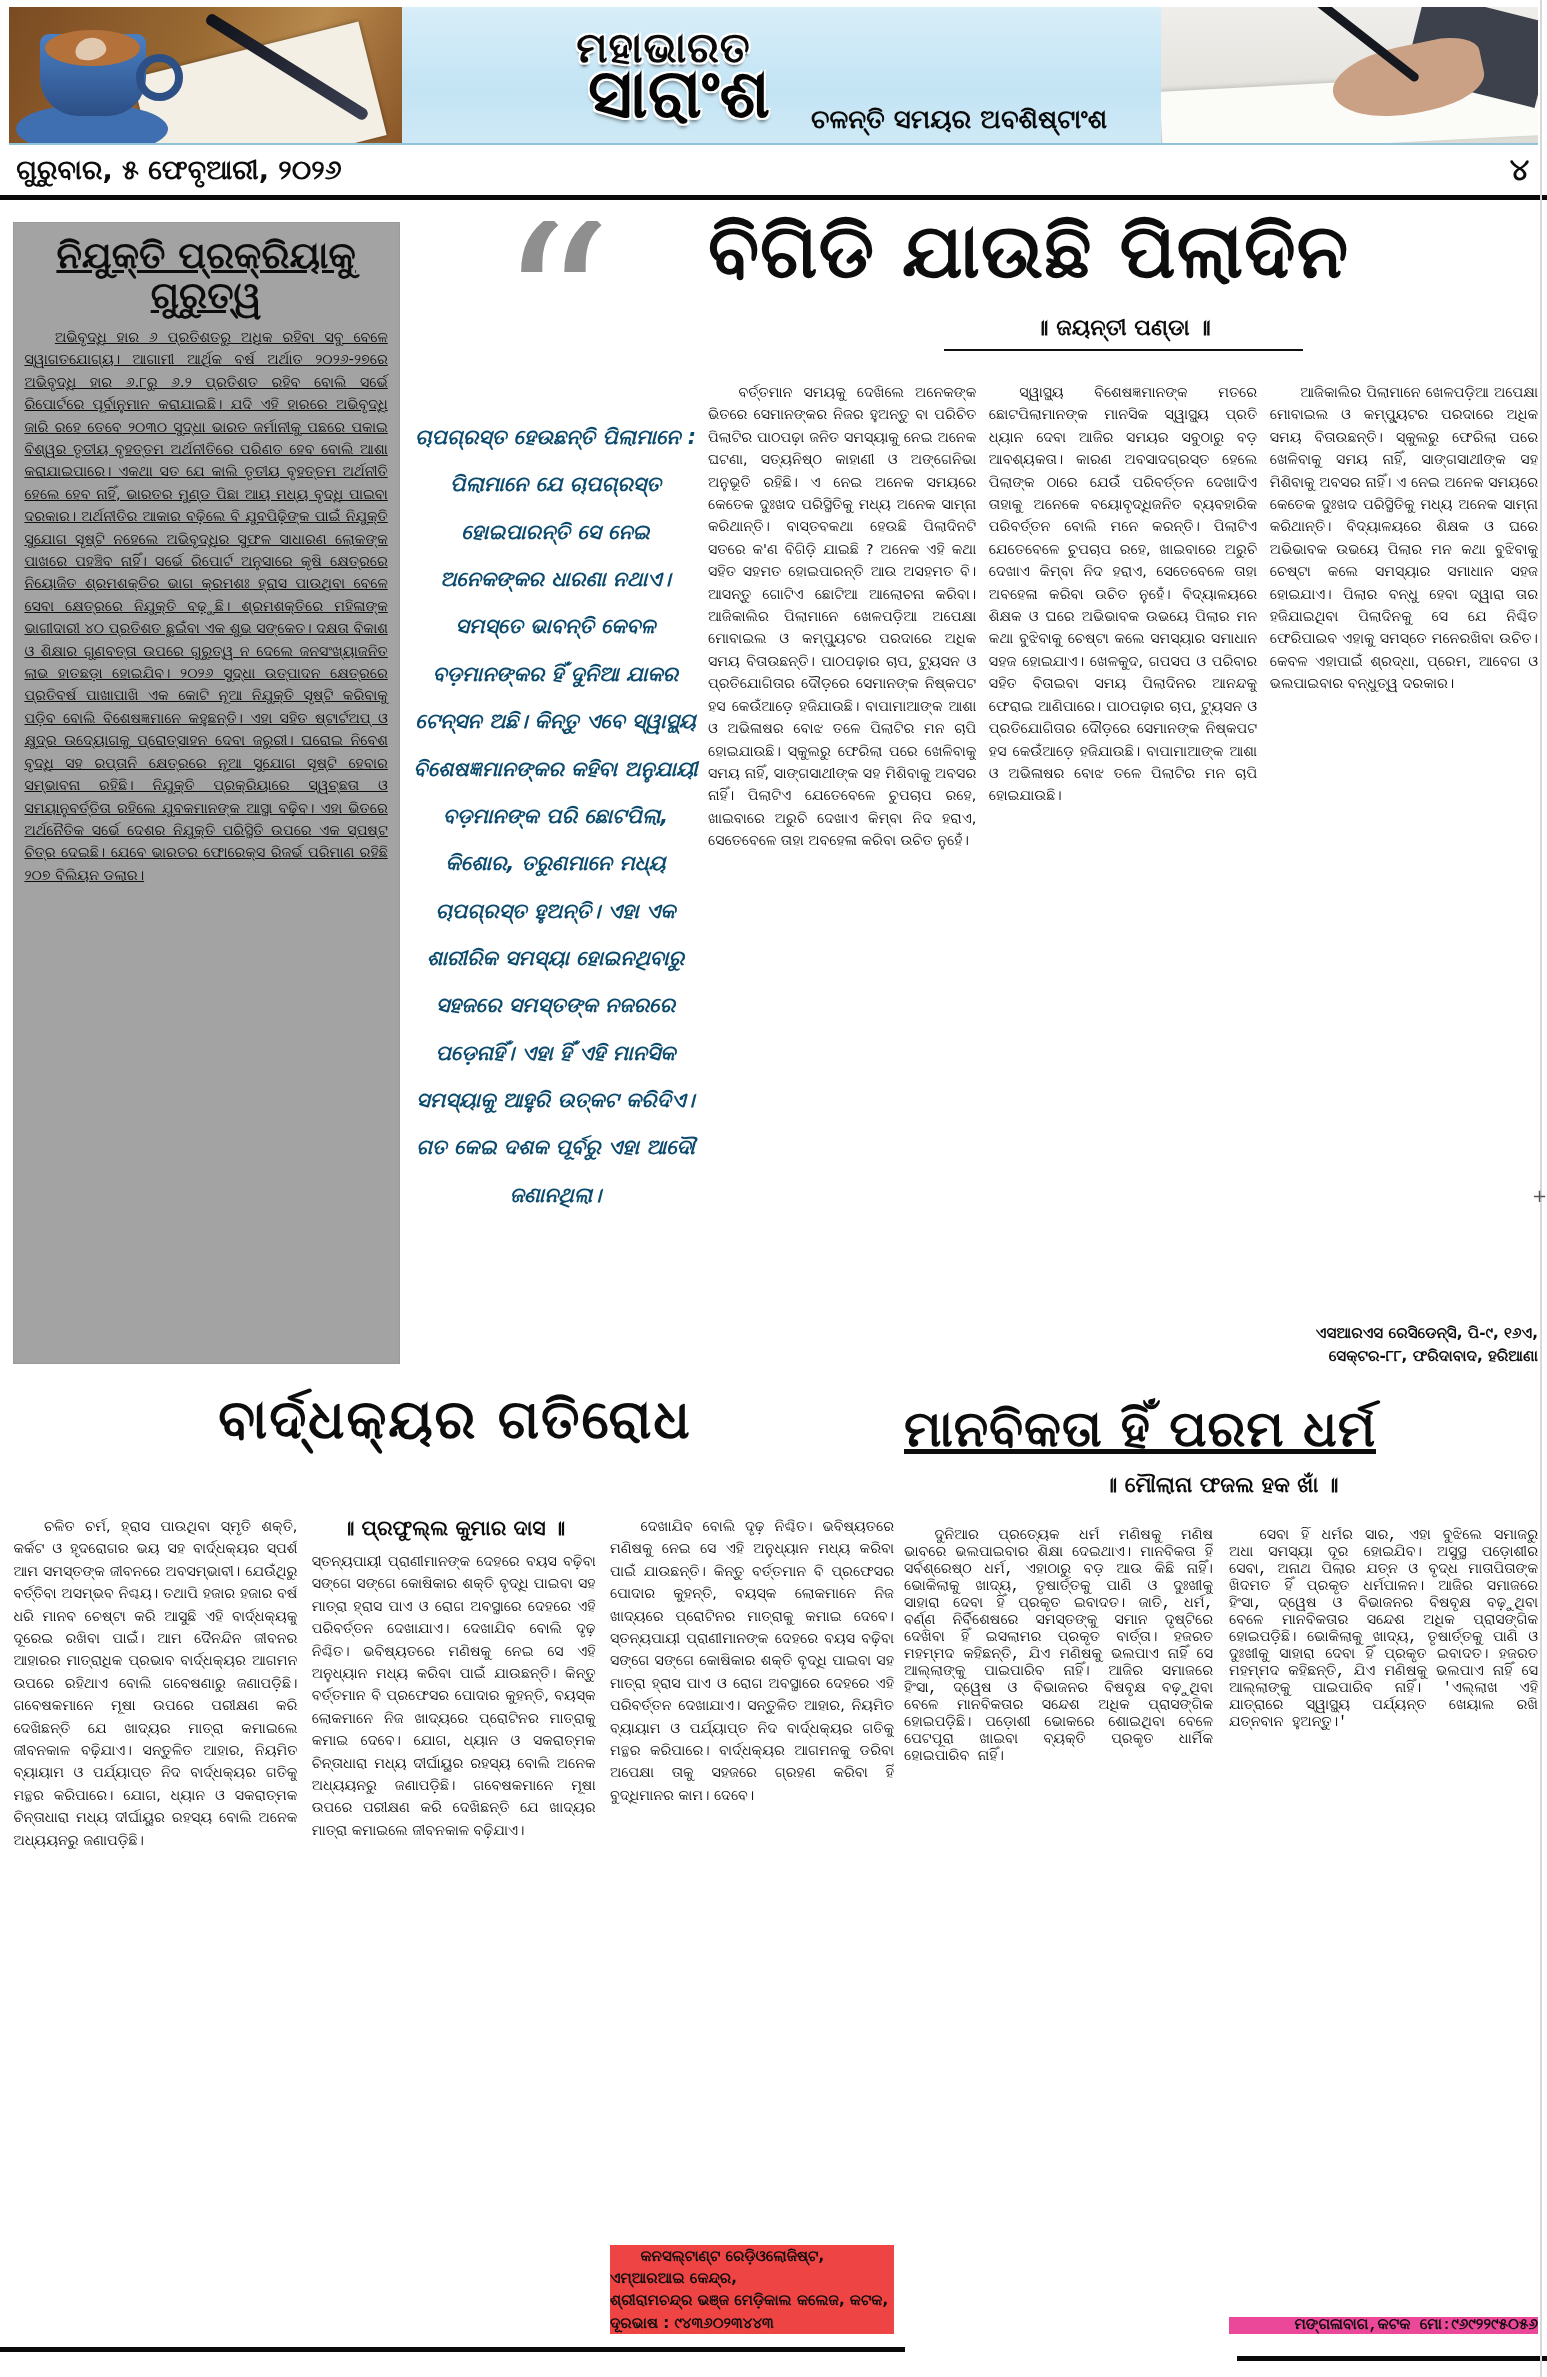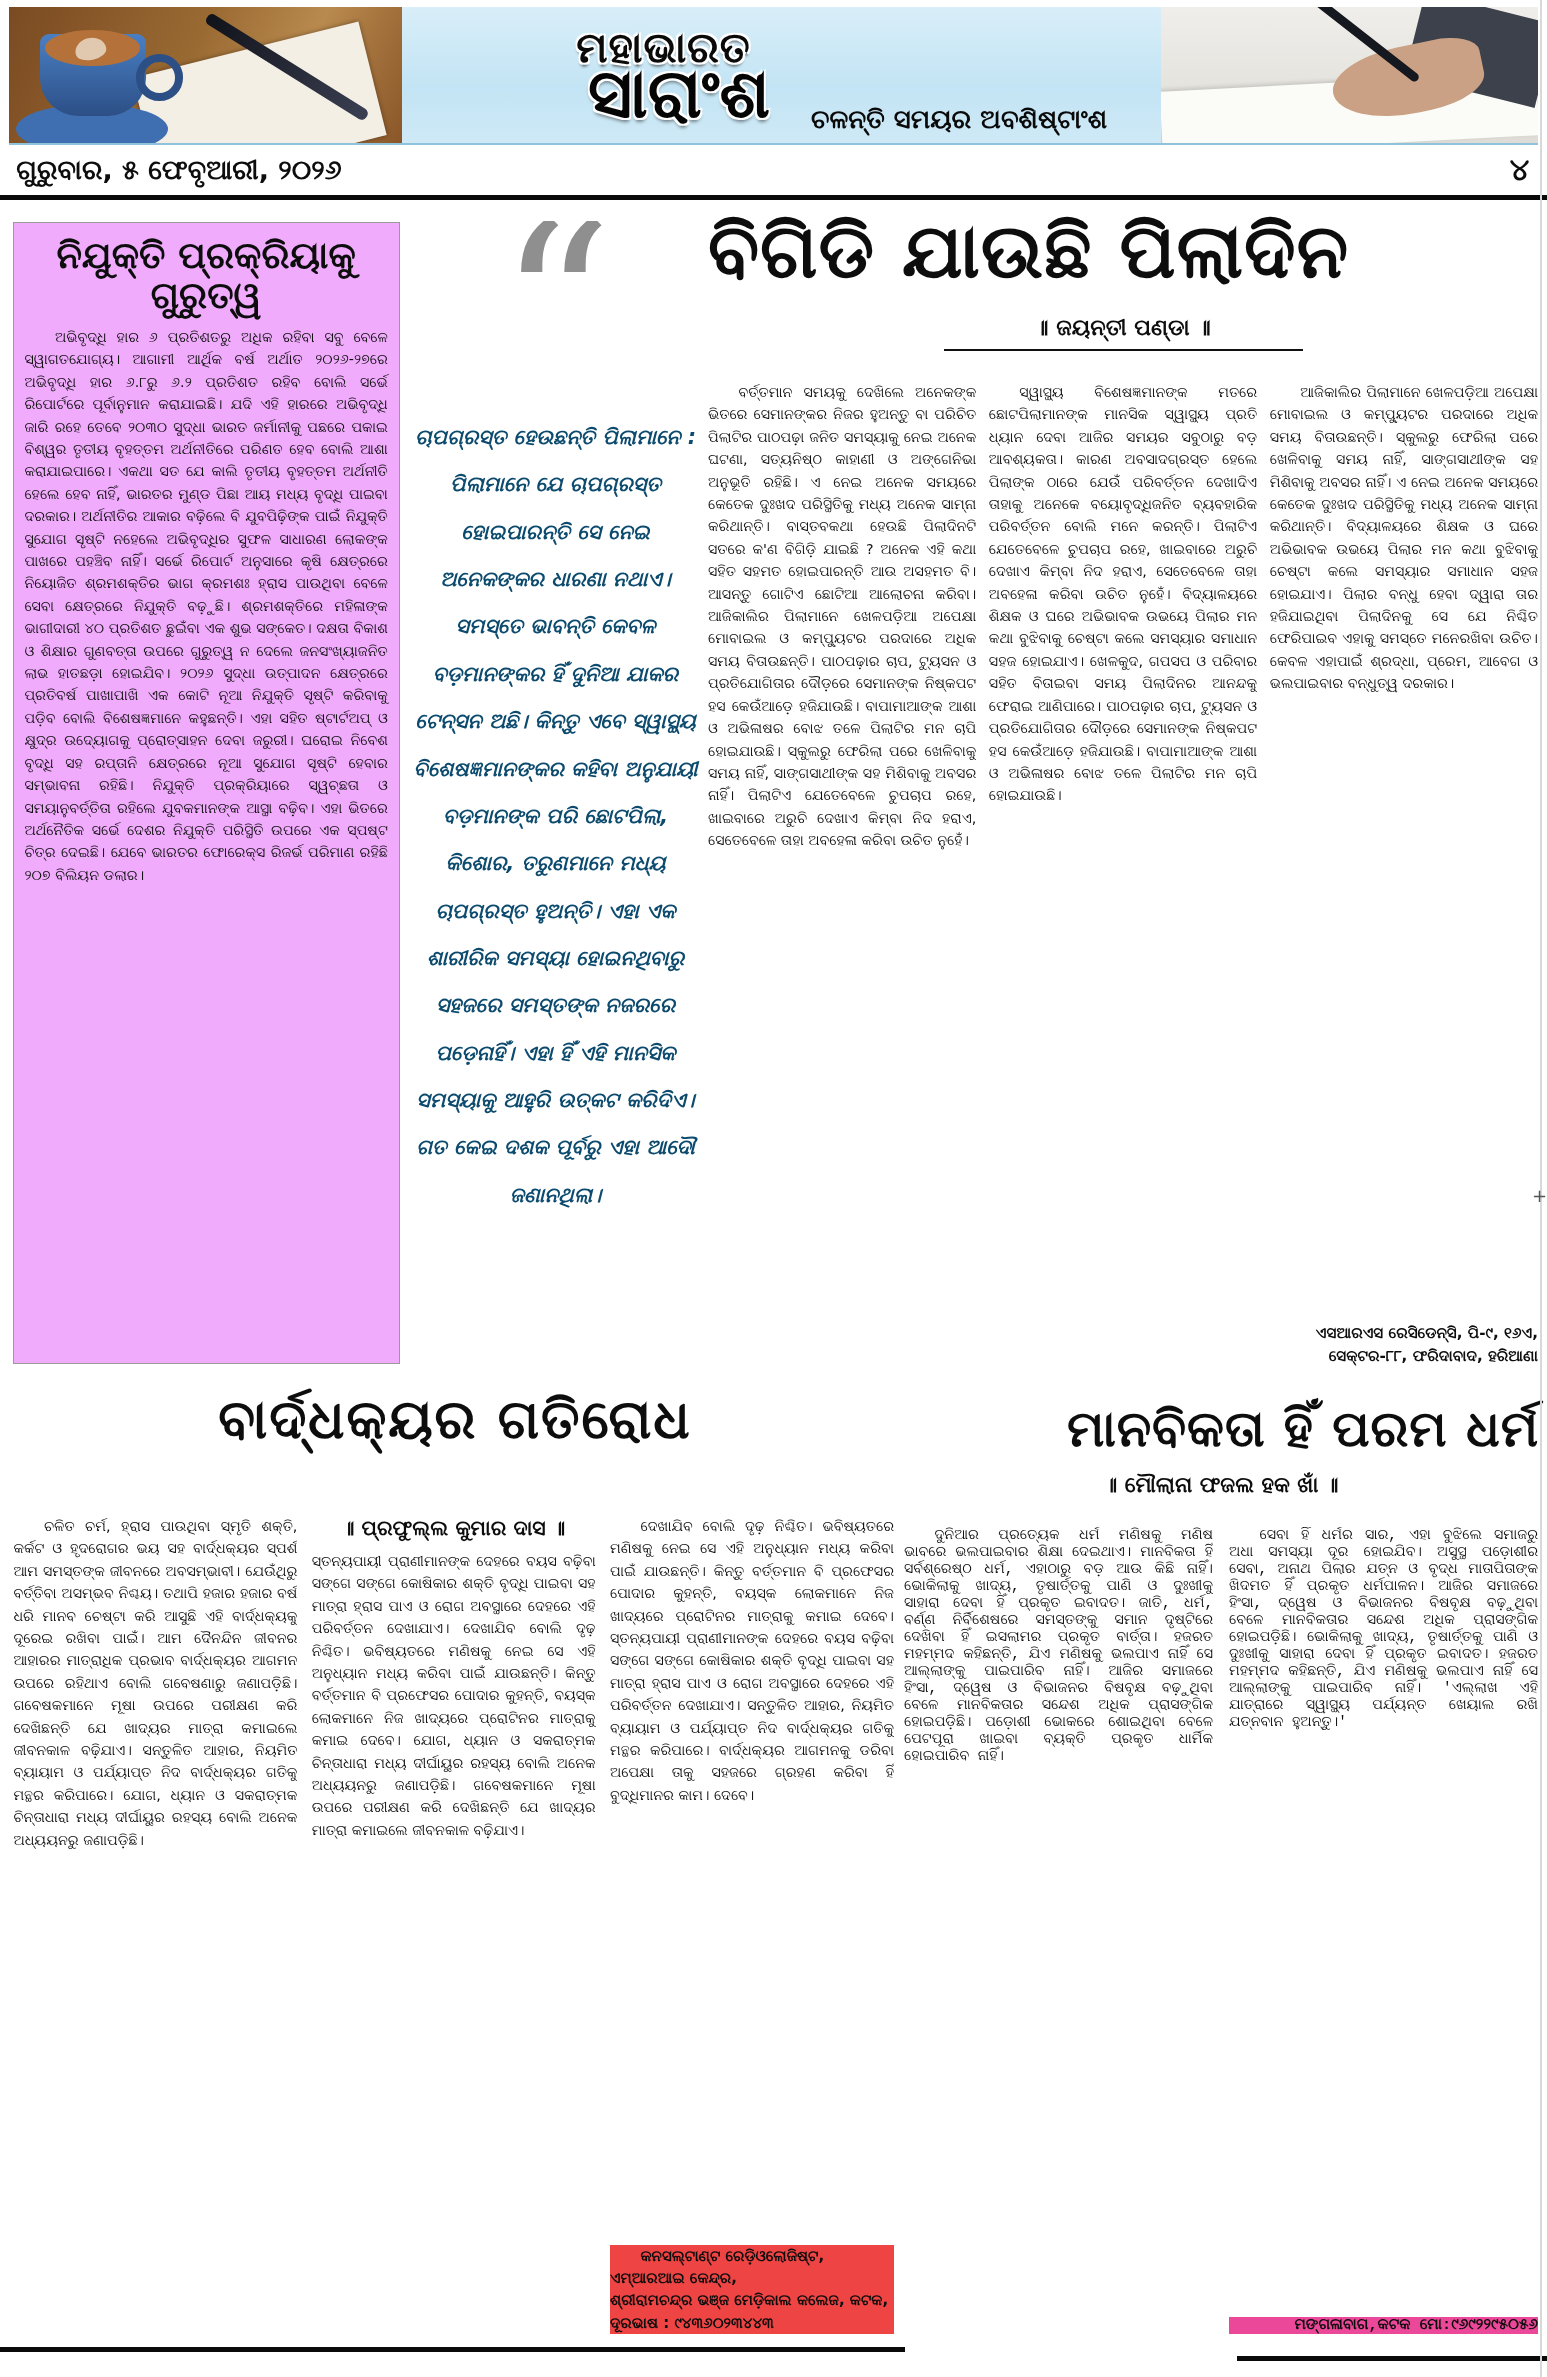--- a/index.html
+++ b/index.html
@@ -29,21 +29,21 @@
   .section-title{position:absolute;left:549px;top:47px;width:242px;text-align:center;
           font-size:68px;font-weight:700;color:#050505;
           text-shadow:-1.8px -1.8px 0 #fff,1.8px -1.8px 0 #fff,-1.8px 1.8px 0 #fff,1.8px 1.8px 0 #fff,0 3.6px 3.6px rgba(0,0,0,.45);}
   .section-sub{position:absolute;left:802px;top:97px;width:377px;font-size:26px;font-weight:700;color:#0a0a0a;}
   
   .dateline{position:absolute;left:12.6px;top:152px;width:1522px;height:39px;}
   .date-txt{position:absolute;left:3.6px;top:1.8px;font-size:27px;font-weight:700;}
   .page-num{position:absolute;right:5.4px;top:0px;font-size:30.5px;font-weight:700;}
   .rule-top{position:absolute;left:0px;top:195px;width:1547px;height:4.5px;background:#0a0a0a;}
   
-  .boxart{position:absolute;left:12.6px;top:222px;width:387px;height:1142px;background:#f0abfc;border:1.8px solid #9a9a9a;box-sizing:border-box;overflow:hidden;}
+  .boxart{position:absolute;left:12.6px;top:222px;width:387px;height:1142px;background:#a3a3a3;border:1.8px solid #9a9a9a;box-sizing:border-box;overflow:hidden;text-decoration:underline;}
   .boxart h2{margin:12.6px 7.2px 9px 7.2px;text-align:center;font-size:37px;font-weight:700;line-height:1.1;}
   .boxart .body{margin:5.4px 10.8px;font-size:14.3px;line-height:22.4px;text-align:justify;text-indent:30.5px;}
   
   .quotecol{position:absolute;left:411px;top:221px;width:289px;height:1144px;overflow:hidden;text-align:center;}
   .qmark{font-size:224px;line-height:170px;color:#8f8f8f;font-family:"DejaVu Serif","Liberation Serif",serif;}
   .qtext{margin-top:23px;font-size:20.6px;font-weight:700;font-style:italic;line-height:2.3;color:#0c4a6e;}
   .mainart{position:absolute;left:708px;top:212px;width:830px;height:1153px;}
   .mainart .headline{text-align:left;font-size:75px;font-weight:700;line-height:1.05;letter-spacing:0.9px;}
   .mainart .byline{margin-top:23px;text-align:center;font-size:22.4px;font-weight:700;}
   .byline-rule{width:359px;height:1.8px;background:#111;margin:9px auto 0 auto;}
@@ -52,21 +52,21 @@
   .signature{position:absolute;right:0;top:1110px;width:421px;text-align:right;font-size:15.2px;font-weight:700;line-height:23px;white-space:pre-line;}
   
   .blart{position:absolute;left:13.4px;top:1388px;width:883px;height:957px;}
   .blart .headline{text-align:center;font-size:54px;font-weight:700;letter-spacing:1.8px;}
   .blcols{position:absolute;left:0;top:127px;width:883px;height:821px;display:flex;gap:14.3px;}
   .bcol{width:284px;height:821px;overflow:hidden;text-align:justify;font-size:14.3px;line-height:22.4px;text-indent:30.5px;position:relative;}
   .bl-byline{text-align:center;font-size:20.6px;font-weight:700;text-indent:0;margin:1.8px 0 10.8px 0;}
   .bl-footer{position:absolute;right:0;bottom:1.8px;left:0;text-align:left;font-size:15px;font-weight:700;line-height:22.4px;white-space:pre-line;background:#ef4444;}
   
   .brart{position:absolute;left:904px;top:1400px;width:635px;height:945px;}
-  .brart .headline{text-align:right;font-size:50px;font-weight:700;letter-spacing:0.9px;}
+  .brart .headline{text-align:left;font-size:50px;font-weight:700;letter-spacing:0.9px;text-decoration:underline;}
   .br-byline{text-align:center;font-size:21.5px;font-weight:700;margin-top:12.6px;}
   .brcols{position:absolute;left:0;top:127px;width:635px;height:807px;display:flex;gap:16px;}
   .rcol{width:309px;height:807px;overflow:hidden;text-align:justify;font-size:14.3px;line-height:17px;text-indent:30.5px;position:relative;font-family:Liberation Mono, monospace;}
   .br-footer{position:absolute;right:0;bottom:0;left:0;text-align:right;font-size:15.2px;font-weight:700;background:#ec4899;}
   
   .rule-bottom{position:absolute;left:0;top:2347px;width:905px;height:4.5px;background:#0a0a0a;}
   .rule-bottom2{position:absolute;left:1237px;top:2356px;width:310px;height:4.5px;background:#0a0a0a;}
   .edge-line{position:absolute;right:5.4px;top:0;width:1.8px;height:2377px;background:#d8d8d8;}
   .crop-plus{position:absolute;right:0px;top:1185px;font-size:18px;color:#555;}
 </style>

